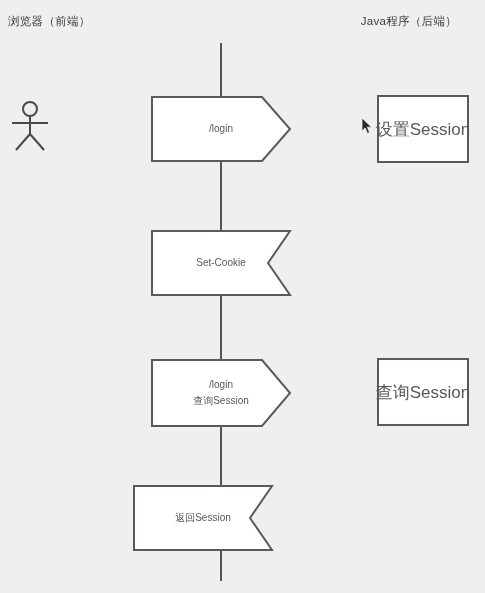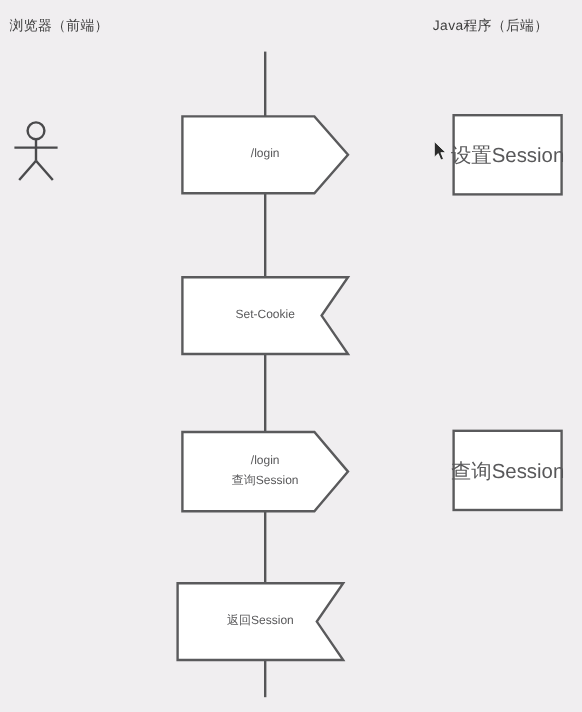--- a/index.html
+++ b/index.html
@@ -131,21 +131,21 @@
   <div class="msg-shape" style="left:150px; top:358px; width:142px; height:70px;">
     <svg width="142" height="70" viewBox="0 0 142 70">
       <polygon points="2,2 112,2 140,35 112,68 2,68" fill="#ffffff" stroke="#5a5a5c" stroke-width="2" stroke-linejoin="miter"></polygon>
     </svg>
     <div class="msg-label" style="top:19px; padding-right:18px;">
       <span>/login</span>
       <span class="l2">查询Session</span>
     </div>
   </div>
 
-  <div class="msg-shape" style="left:146px; top:484px; width:142px; height:68px;">
+  <div class="msg-shape" style="left:132px; top:484px; width:142px; height:68px;">
     <svg width="142" height="68" viewBox="0 0 142 68">
       <polygon points="2,2 140,2 118,34 140,66 2,66" fill="#ffffff" stroke="#5a5a5c" stroke-width="2" stroke-linejoin="miter"></polygon>
     </svg>
     <div class="msg-label" style="top:26px; padding-right:22px;">
       <span>返回Session</span>
     </div>
   </div>
 
   <div class="proc-box" style="left:377px; top:95px; width:92px; height:68px;">
     <span>设置Session</span>

